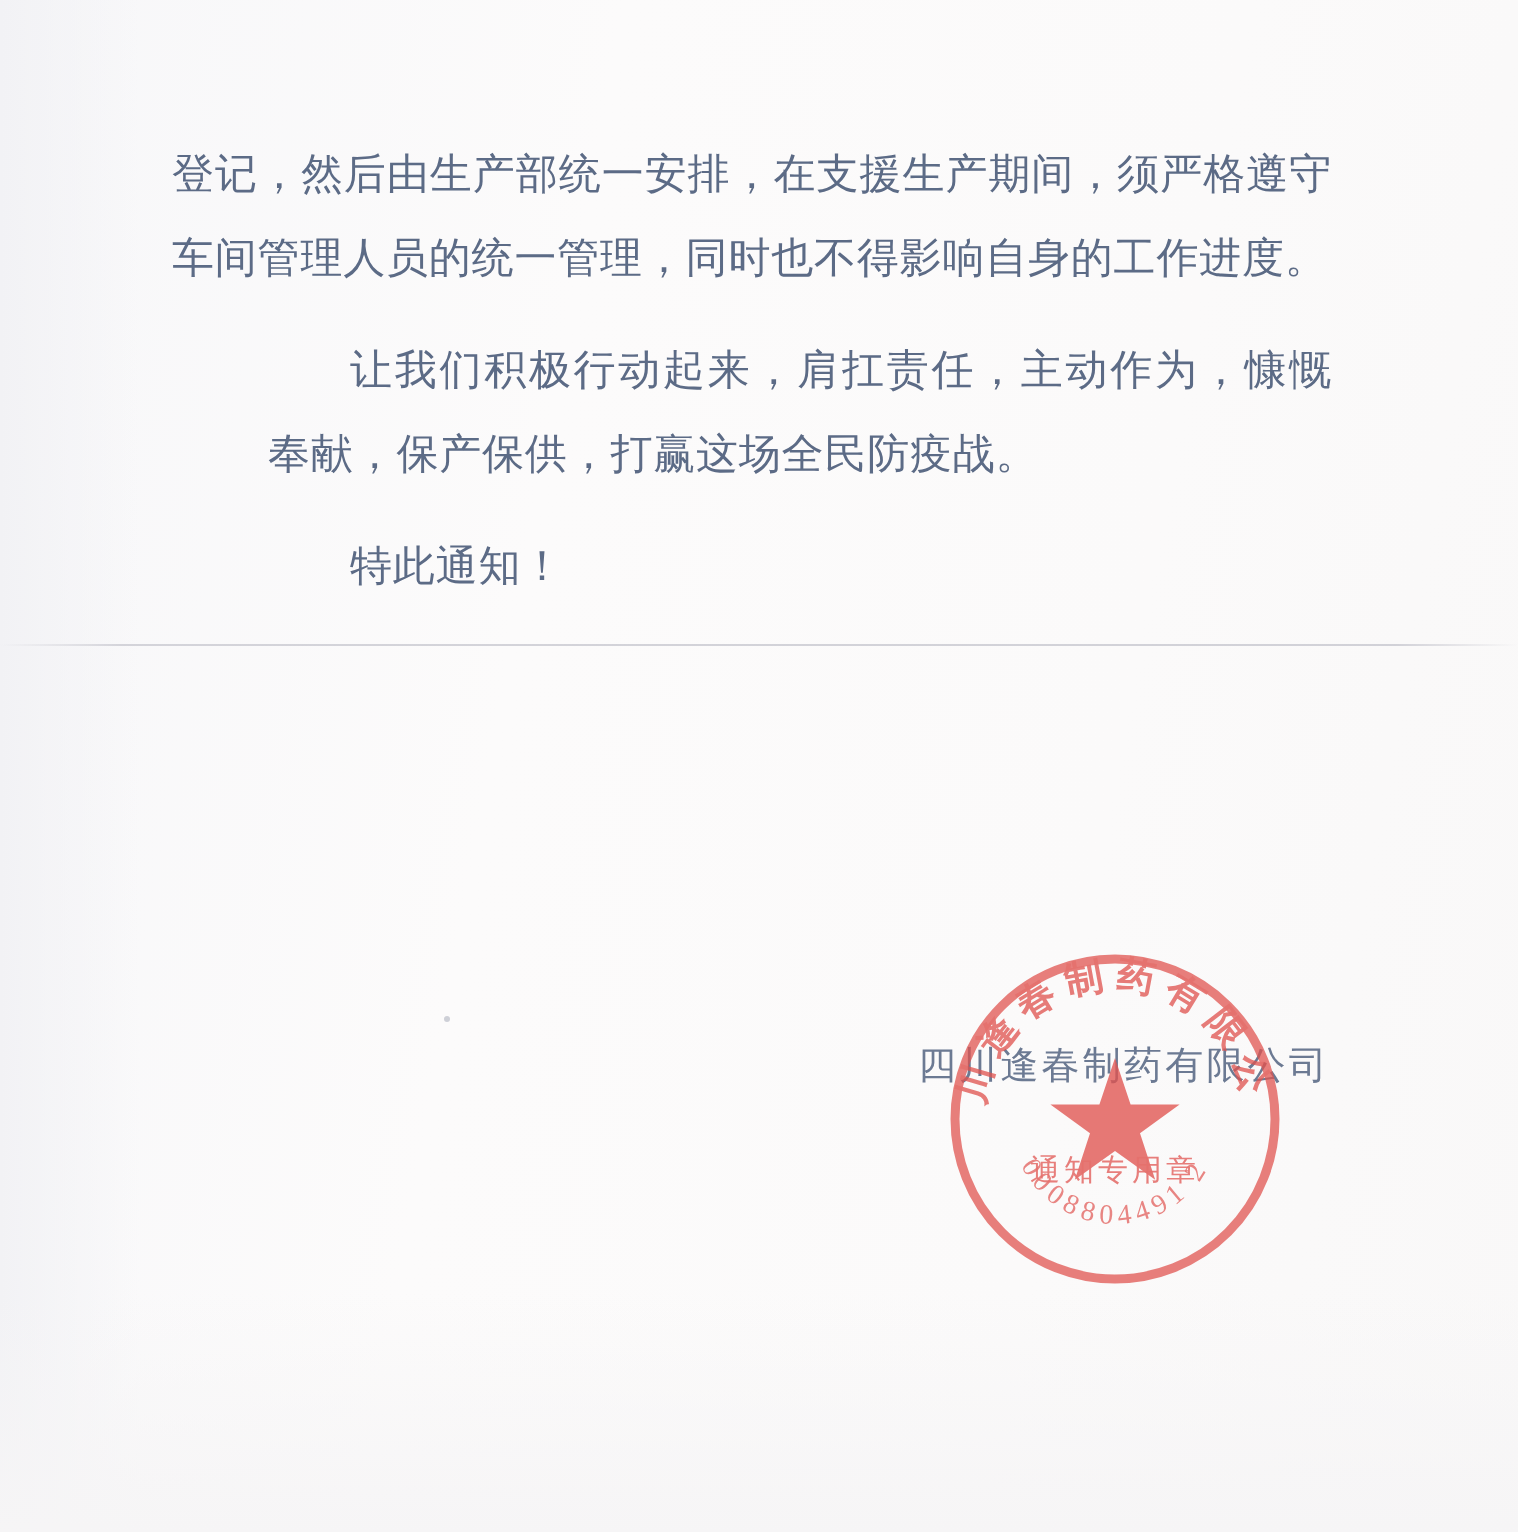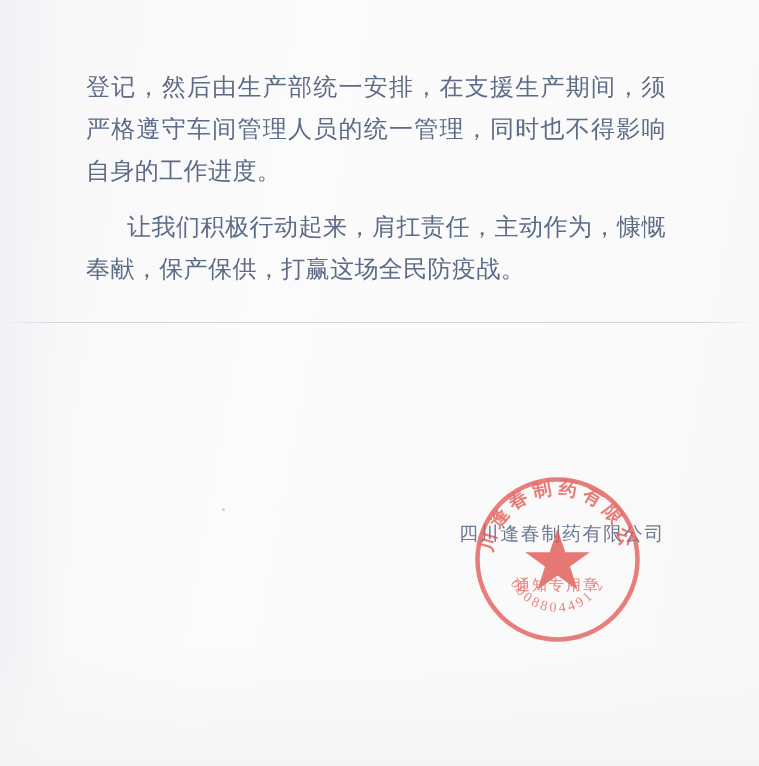--- a/index.html
+++ b/index.html
@@ -44,30 +44,31 @@
     left: 0; top: 0;
     width: 759px;
     height: 766px;
   }
   .body-text {
     position: absolute;
     left: 86px;
     top: 66px;
     width: 580px;
     color: #5c6b86;
-    font-size: 24px;
+    font-size: 21px;
     line-height: 42px;
     letter-spacing: 0.4px;
     text-align: justify;
   }
   .para {
     margin: 0 0 8px 0;
   }
   .para.indent {
     text-indent: 41px;
+    margin-left: 48px;
   }
   .para.gap {
     margin-top: 14px;
   }
   .signature-block {
     position: absolute;
     right: 94px;
     top: 512px;
     width: 250px;
     text-align: right;
@@ -106,20 +107,21 @@
 <div class="paper-shade-left"></div>
 <div class="paper-shade-bottom"></div>
 <div class="fold-line" style="top:322px"></div>
 <div class="faint-dot"></div>
 
 <div class="content">
 
   <div class="body-text">
     <p class="para">登记，然后由生产部统一安排，在支援生产期间，须严格遵守车间管理人员的统一管理，同时也不得影响自身的工作进度。</p>
     <p class="para indent gap">让我们积极行动起来，肩扛责任，主动作为，慷慨奉献，保产保供，打赢这场全民防疫战。</p>
+    <p class="para indent gap">特此通知！</p>
   </div>
 
   <div class="signature-block">
     <div class="sig-line">四川逢春制药有限公司</div>
   </div>
 
   <div class="seal">
     <svg width="175" height="175" viewBox="0 0 175 175" xmlns="http://www.w3.org/2000/svg">
       <defs>
         <path id="sealArcTop" d="M 22,87.5 A 65.5,65.5 0 0 1 153,87.5"></path>

